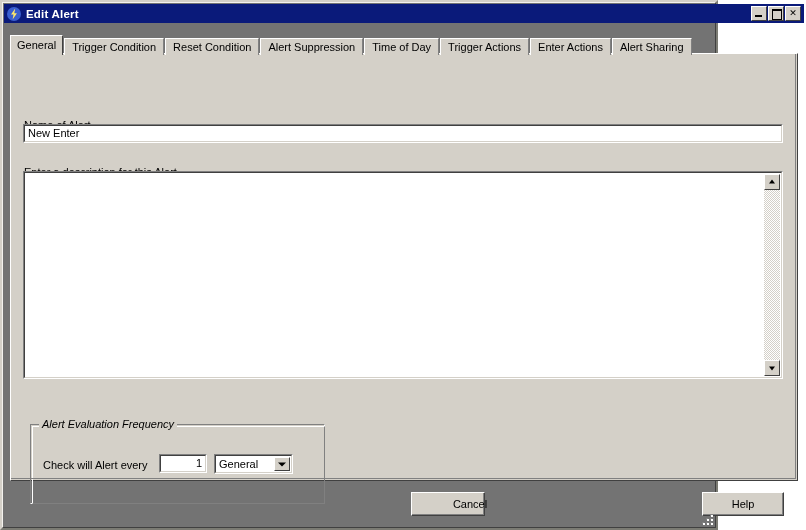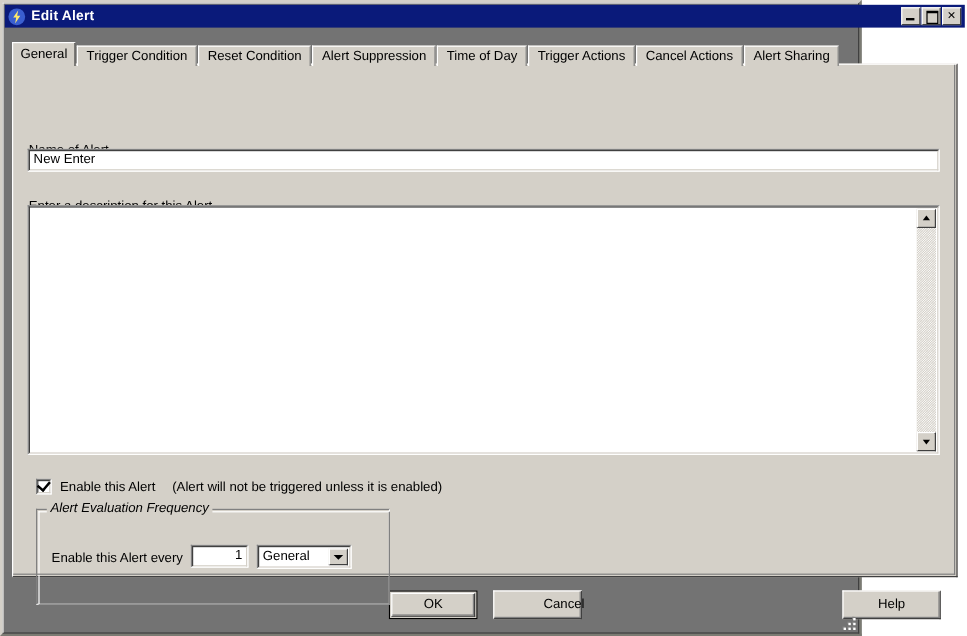--- a/index.html
+++ b/index.html
@@ -489,21 +489,21 @@
     <div class="tab">
       <span>Alert Suppression</span>
     </div>
     <div class="tab">
       <span>Time of Day</span>
     </div>
     <div class="tab">
       <span>Trigger Actions</span>
     </div>
     <div class="tab">
-      <span>Cancel Actions</span>
+      <span>Enter Actions</span>
     </div>
     <div class="tab">
       <span>Alert Sharing</span>
     </div>
   </div>
 
   <div id="panel">
 
     <div class="field-label" style="left:13px; top:65px;">Name of Alert</div>
 
@@ -518,50 +518,38 @@
       <div id="desc-scroll">
         <div class="sb-btn up">
           <span class="sb-arrow"></span>
         </div>
         <div class="sb-btn down">
           <span class="sb-arrow"></span>
         </div>
       </div>
     </div>
 
-    <div id="enable-row">
-      <span class="checkbox">
-        <span class="check-mark"></span>
-      </span>
-      <span id="enable-label">Enable this Alert</span>
-      <span id="enable-note">(Alert will not be triggered unless it is enabled)</span>
-    </div>
 
     <div id="freq-group">
       <div class="inner"></div>
       <div id="freq-legend">Alert Evaluation Frequency</div>
-      <div id="freq-row-label">Enable this Alert every</div>
+      <div id="freq-row-label">Check will Alert every</div>
       <div class="sunken" id="freq-number">
         <span class="num">1</span>
       </div>
       <div id="freq-units">
         <span class="sel">General</span>
         <span id="units-arrow-btn">
           <span class="ar"></span>
         </span>
       </div>
     </div>
 
   </div>
 
-  <div class="btn default" id="btn-ok">
-    <span class="face"></span>
-    <span class="face2"></span>
-    <span class="lbl">OK</span>
-  </div>
 
   <div class="btn" id="btn-cancel">
     <span class="inner-edge"></span>
     <span class="lbl">Cancel</span>
   </div>
 
   <div class="btn" id="btn-help">
     <span class="inner-edge"></span>
     <span class="lbl">Help</span>
   </div>

